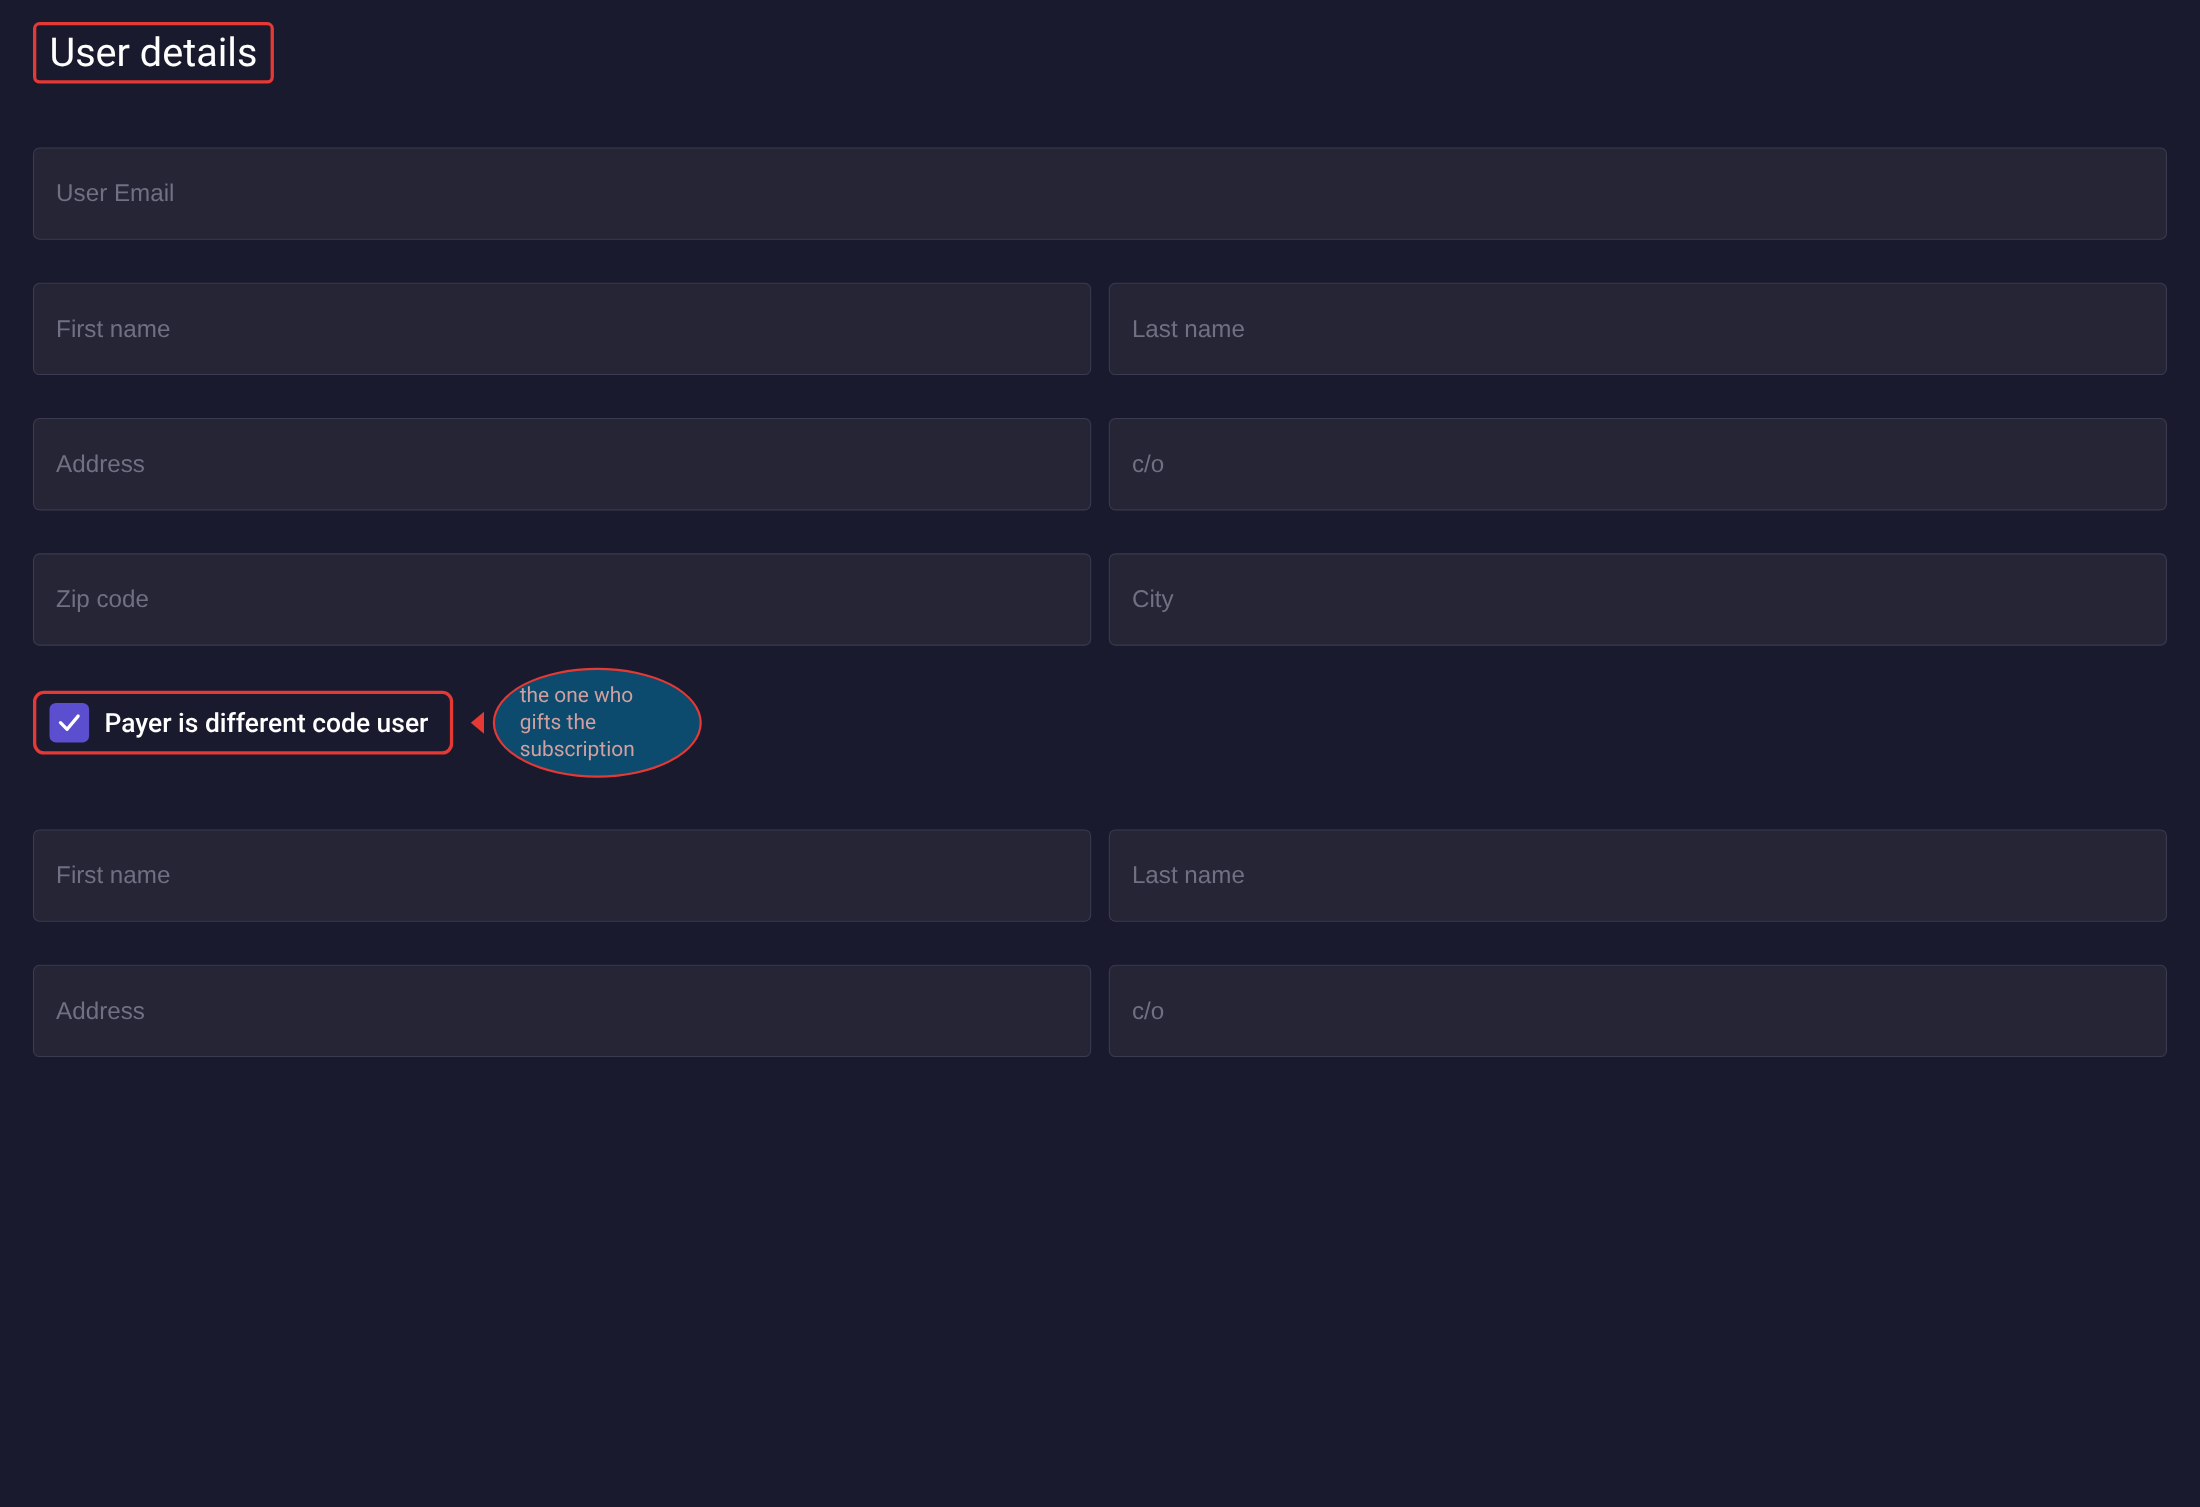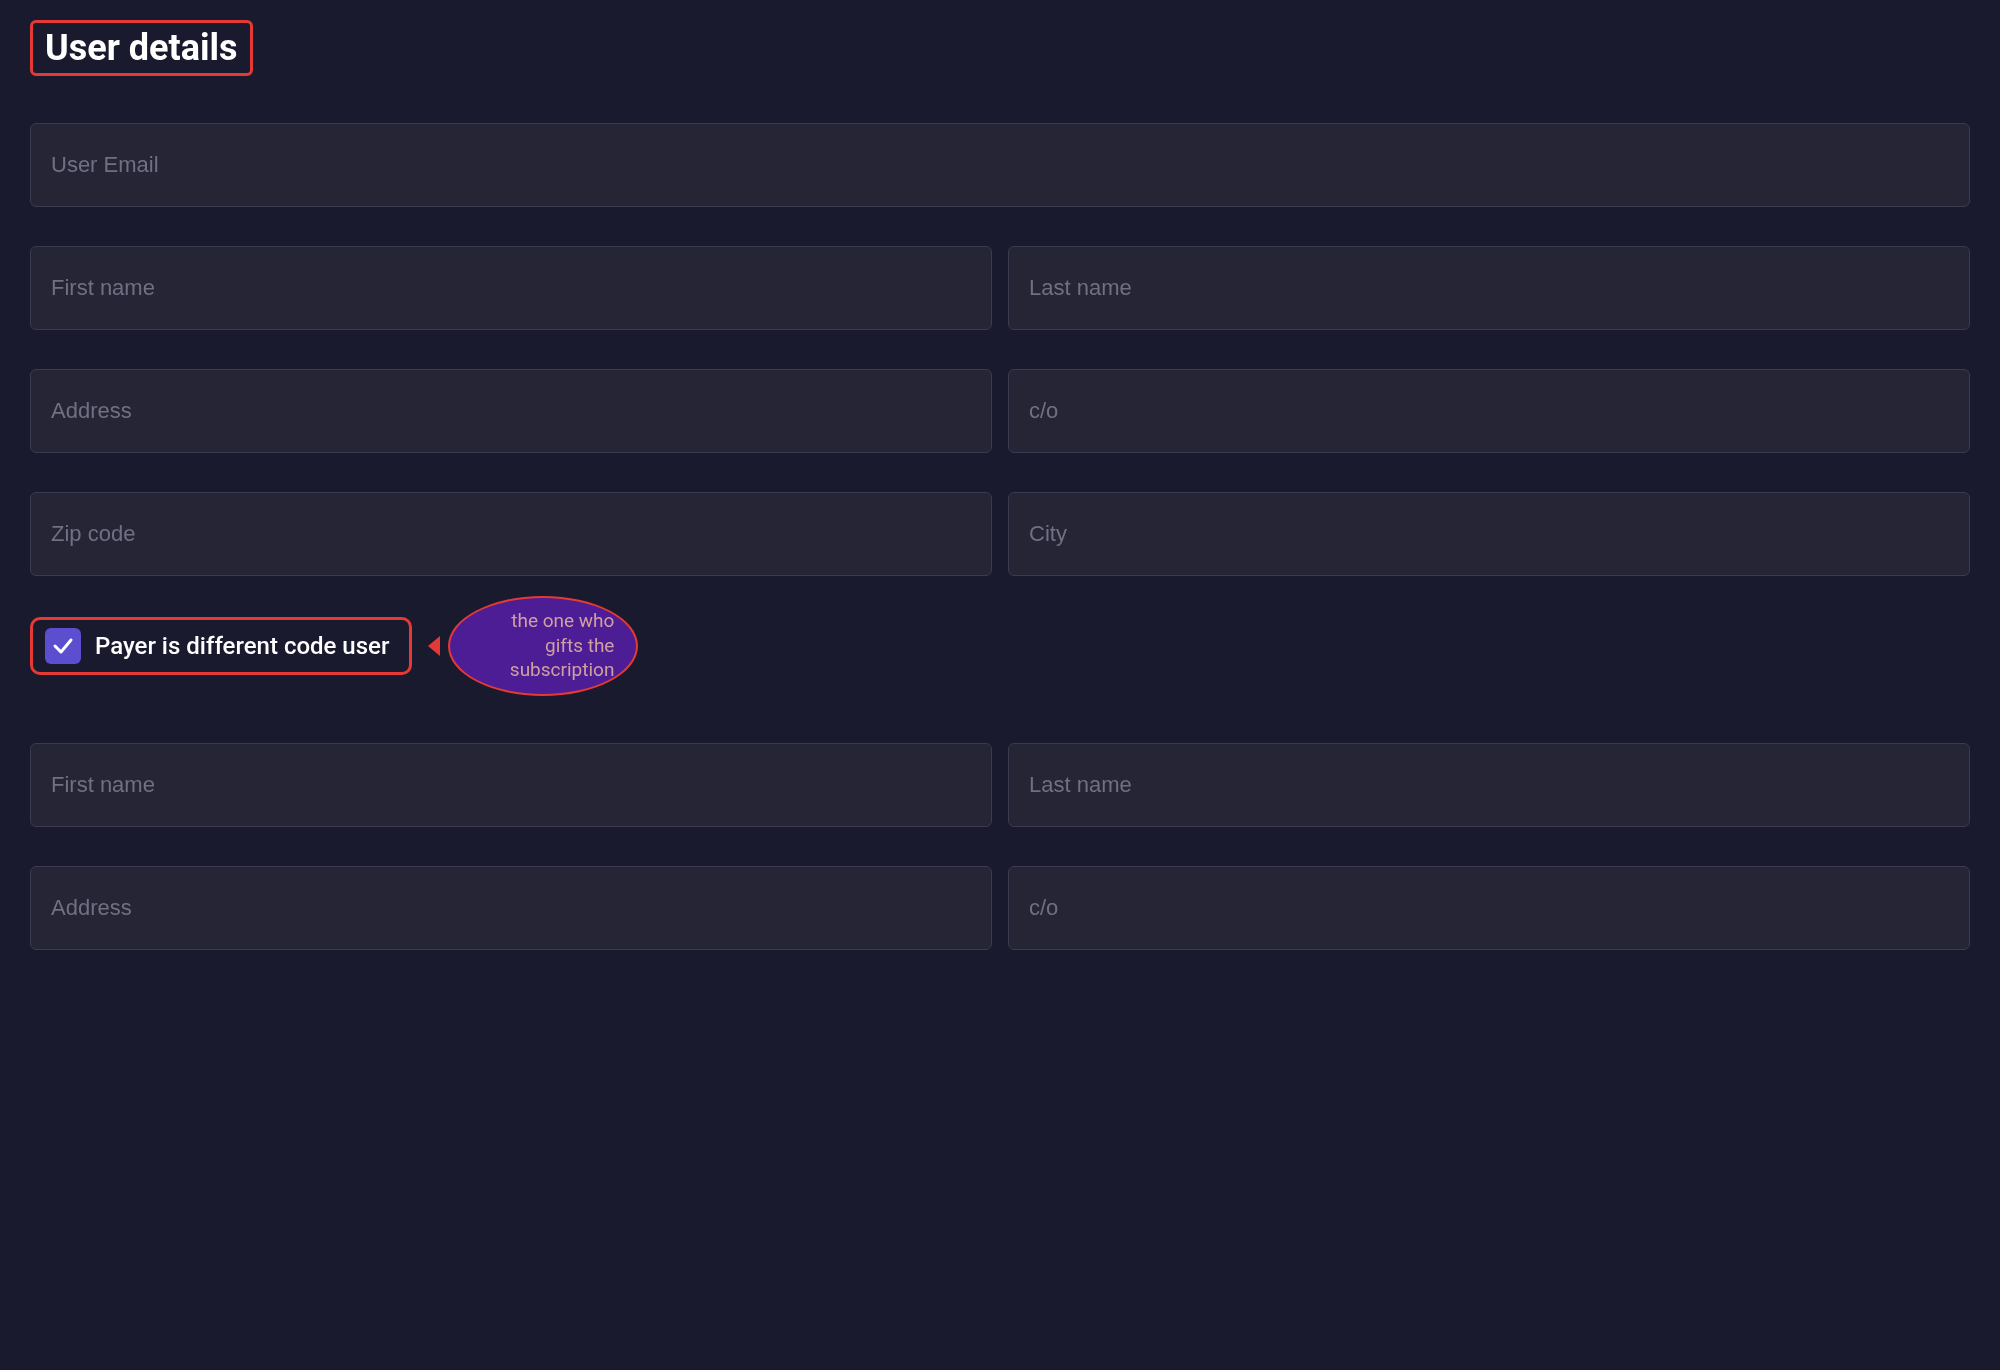--- a/index.html
+++ b/index.html
@@ -18,25 +18,25 @@
 
     .page-container {
       width: 2000px;
       padding: 20px 30px;
     }
 
     .section-title {
       display: inline-block;
       color: #ffffff;
       font-size: 36px;
-      font-weight: 700;
+      font-weight: 400;
       border: 3px solid #e53935;
       border-radius: 6px;
       padding: 4px 12px;
-      margin-bottom: 20px;
+      margin-bottom: 31px;
     }
 
     .form-row-full {
       width: 100%;
       margin-bottom: 12px;
     }
 
     .form-row-half {
       display: flex;
       gap: 16px;
@@ -144,27 +144,27 @@
       white-space: nowrap;
     }
 
     .tooltip-bubble {
       position: relative;
       display: inline-block;
       margin-left: 20px;
     }
 
     .tooltip-content {
-      background-color: #4c1d95;
+      background-color: #0c4a6e;
       border: 2.5px solid #e53935;
       border-radius: 50%;
       padding: 18px 22px;
       color: #d0a0a0;
       font-size: 19px;
-      text-align: right;
+      text-align: left;
       width: 190px;
       height: 100px;
       display: flex;
       align-items: center;
       justify-content: center;
       position: relative;
       line-height: 1.3;
     }
 
     .tooltip-content::before {

